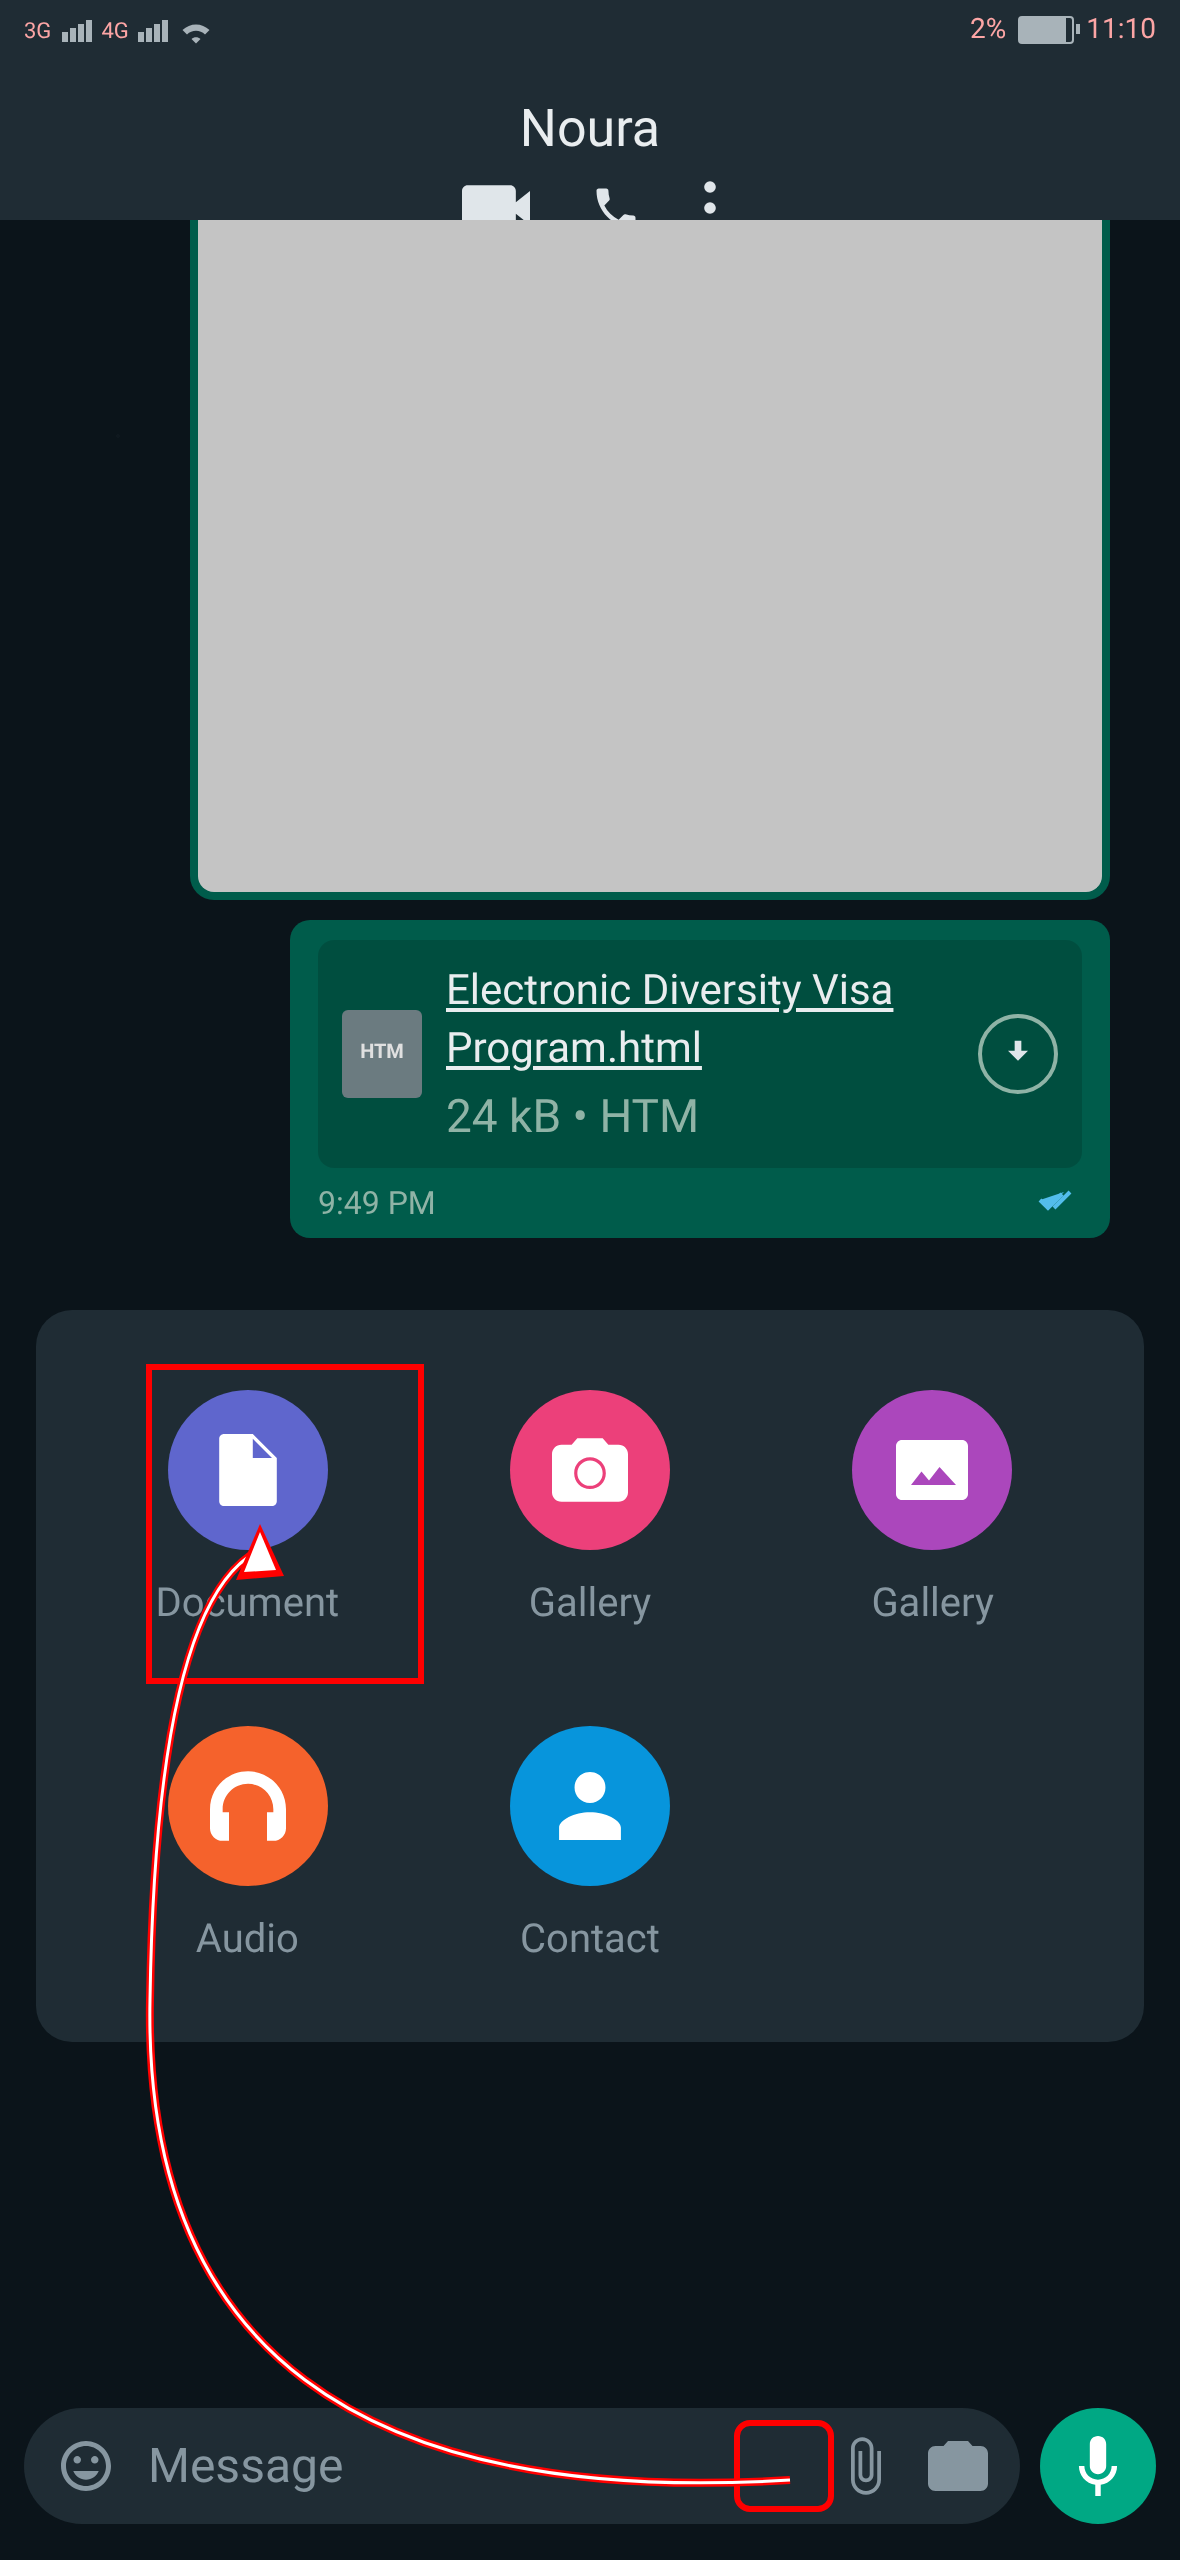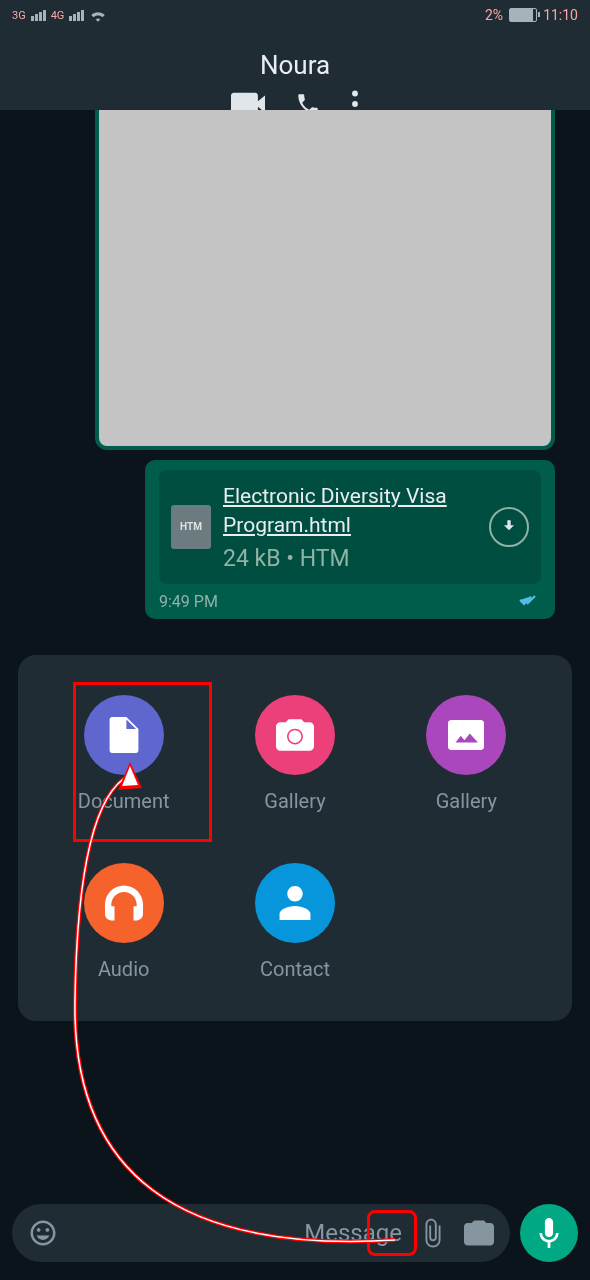--- a/index.html
+++ b/index.html
@@ -201,21 +201,20 @@
     }
     .input-field {
       flex: 1;
       height: 58px;
       background: #1f2c34;
       border-radius: 30px;
       display: flex;
       align-items: center;
       padding: 0 16px;
       gap: 16px;
-      text-align: right;
     }
     .input-text {
       flex: 1;
       color: #8696a0;
       font-size: 24px;
     }
     .emoji-icon, .clip-icon, .cam-icon { color: #8696a0; }
     .mic-btn {
       width: 58px;
       height: 58px;

